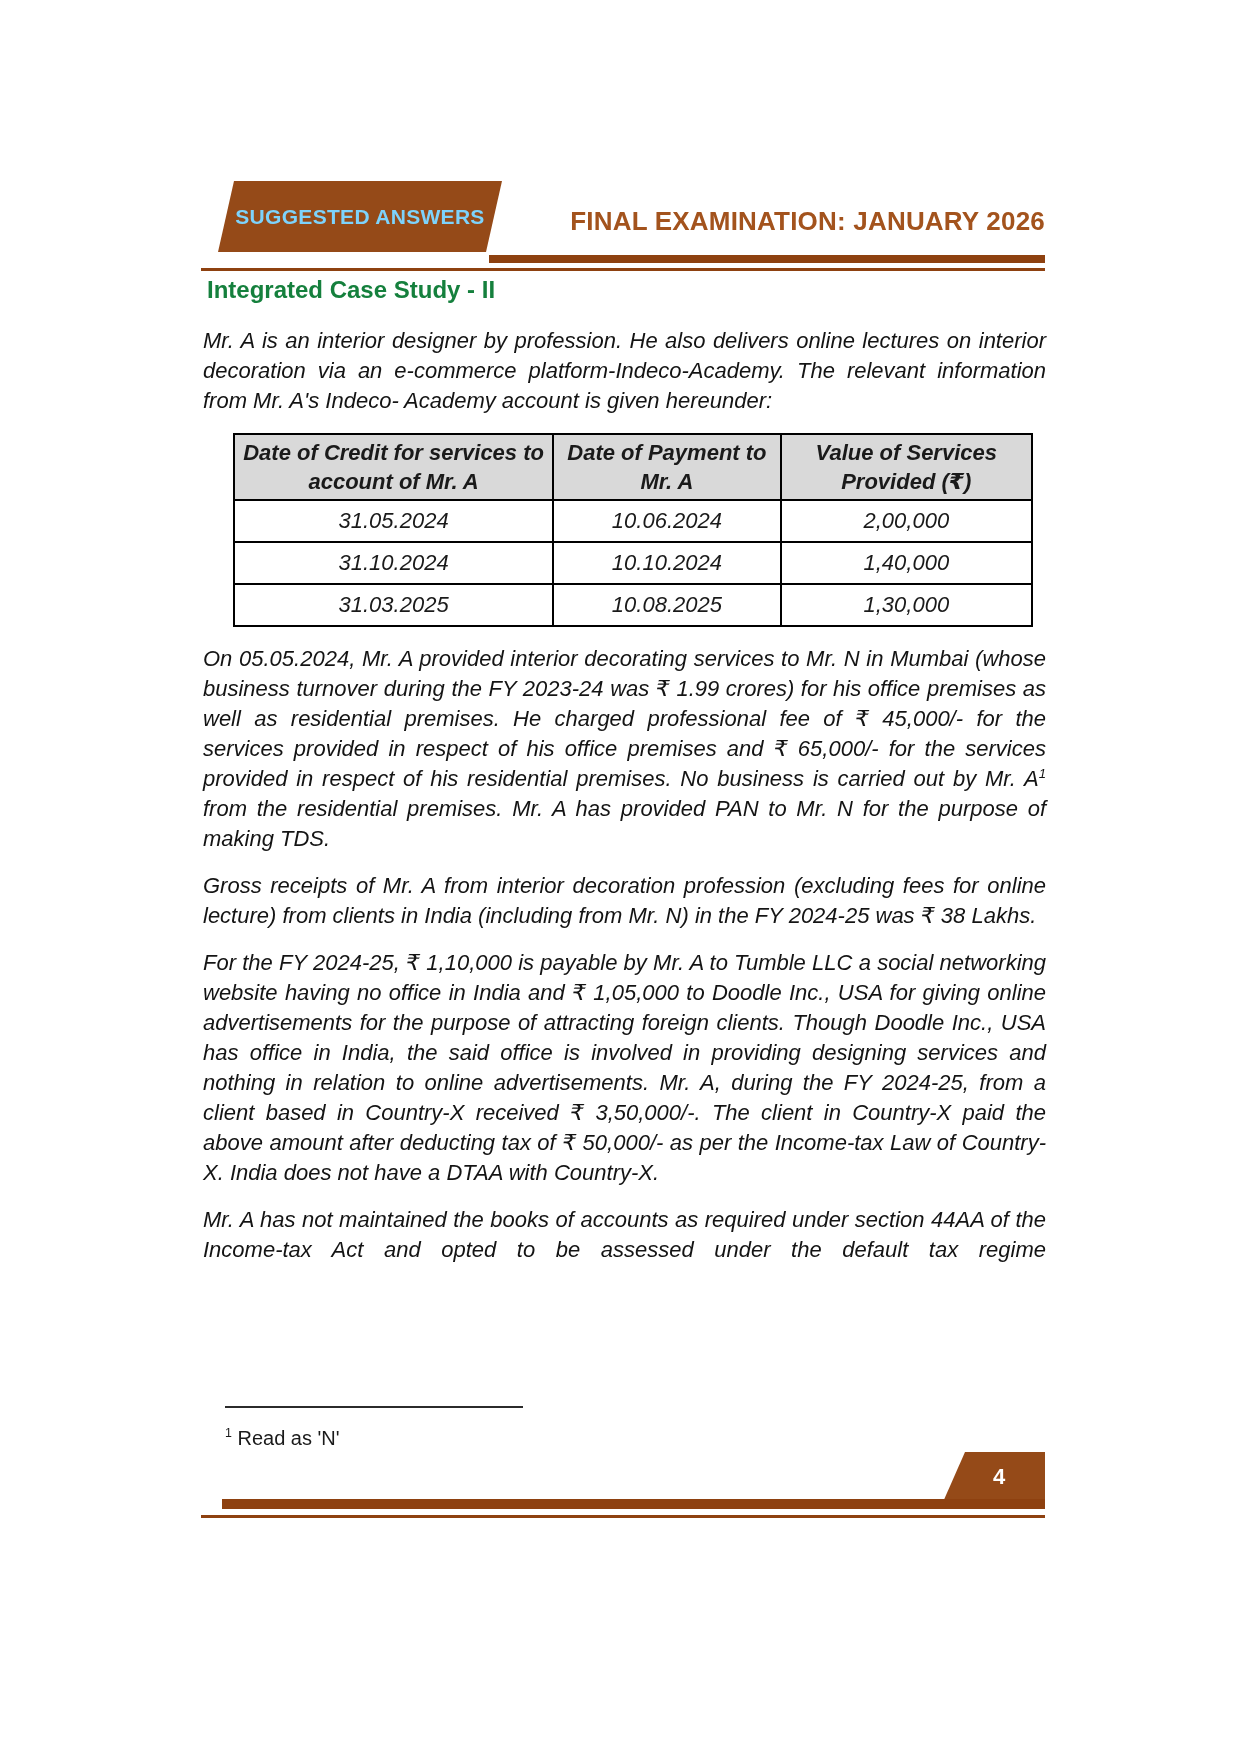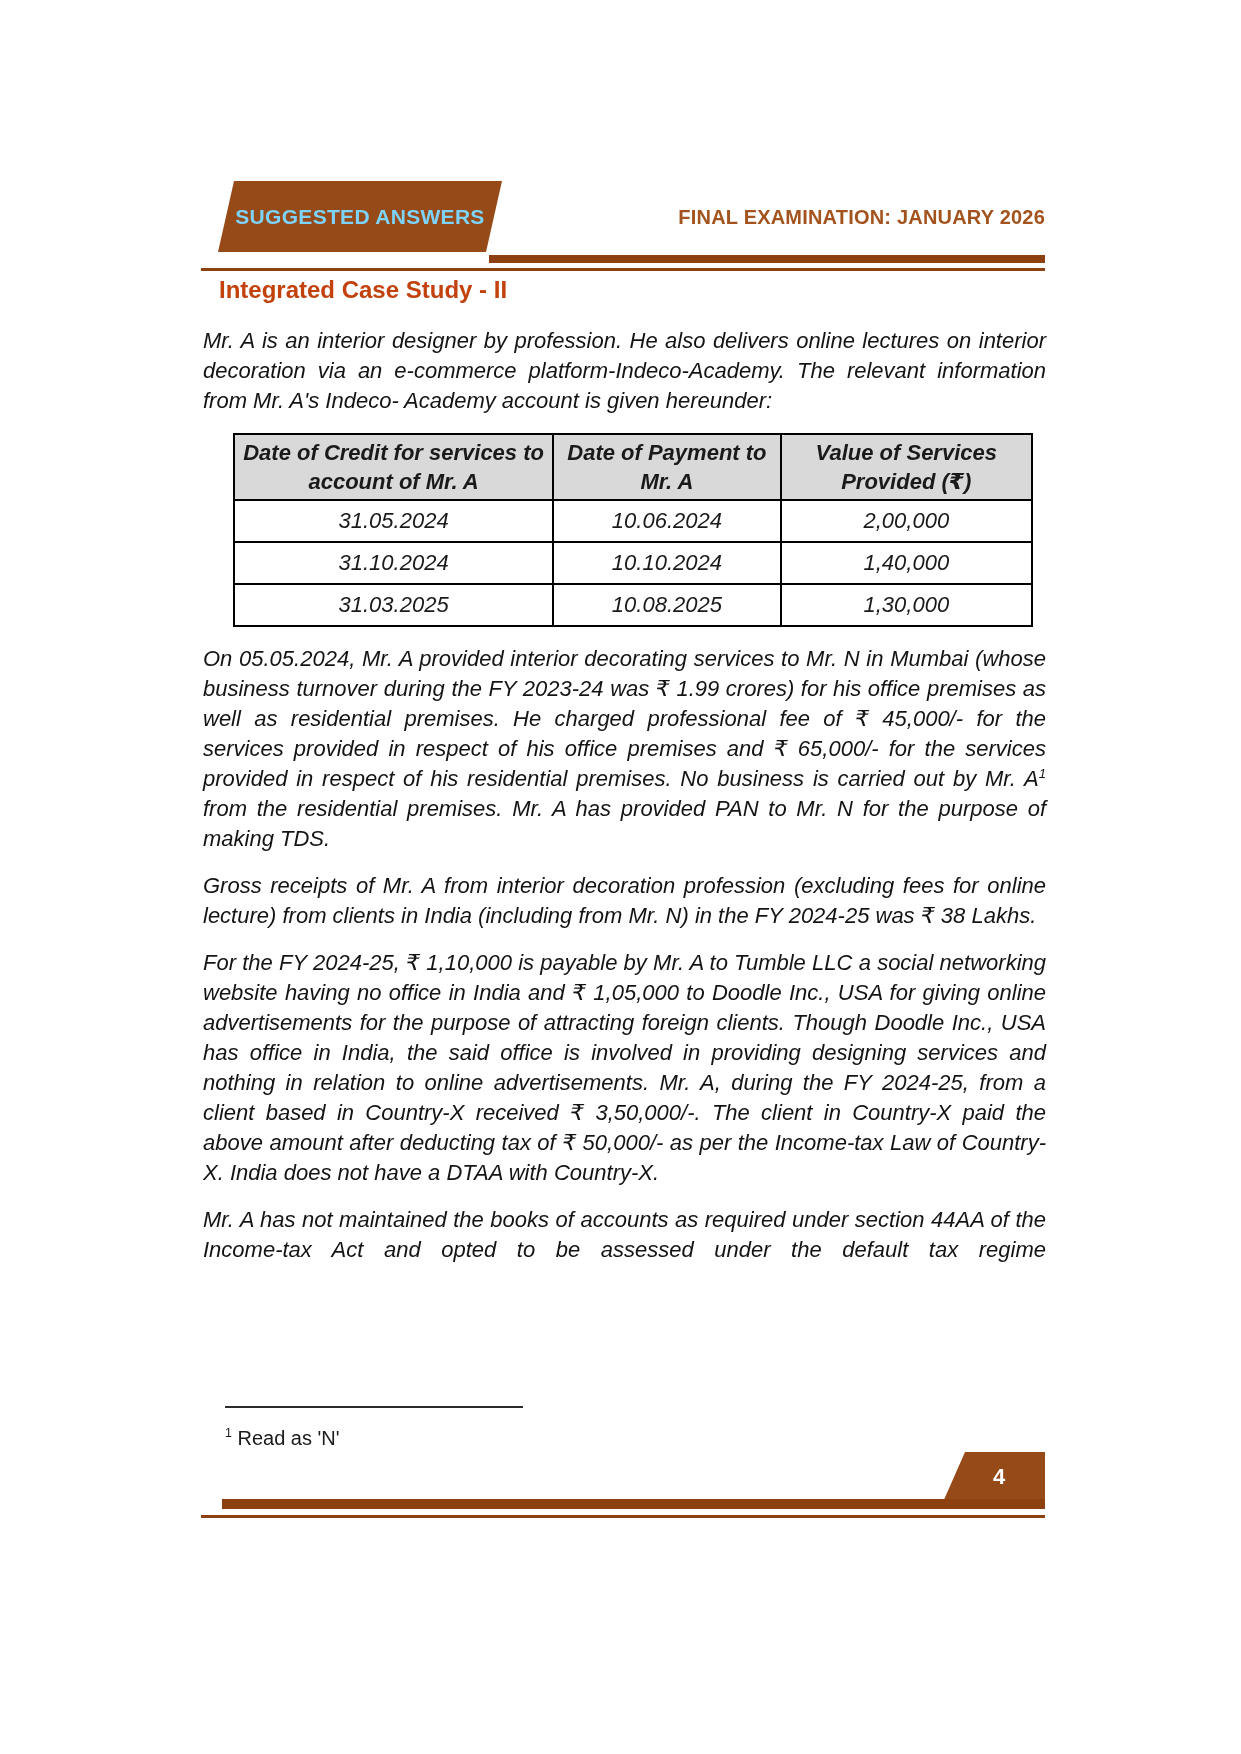--- a/index.html
+++ b/index.html
@@ -21,41 +21,41 @@
     background: #954A18;
     clip-path: polygon(16px 0, 100% 0, calc(100% - 16px) 100%, 0 100%);
     display: flex; align-items: center; justify-content: center;
   }
   .banner-label {
     color: #7dd3fc; font-weight: bold; font-size: 21px; letter-spacing: 0.3px;
   }
   .exam-title {
     position: absolute;
     top: 206px; right: 196px;
-    color: #A3531D; font-weight: bold; font-size: 20px;
+    color: #A3531D; font-weight: bold; font-size: 26px;
     letter-spacing: 0.2px;
   }
   .rule-thick-top {
     position: absolute; left: 489px; top: 255px;
     width: 556px; height: 8px; background: #8E4110;
   }
   .rule-thin-top {
     position: absolute; left: 201px; top: 268px;
     width: 844px; height: 3px; background: #8E4110;
   }
 
   
   .content {
     position: absolute;
     left: 203px; top: 276px;
     width: 843px;
   }
   .doc-title {
-    font-size: 24px; font-weight: bold; color: #c2410c;
-    margin: 0 0 22px 16px;
+    font-size: 24px; font-weight: bold; color: #15803d;
+    margin: 0 0 22px 4px;
   }
   .para {
     font-style: italic;
     font-size: 22px;
     line-height: 30px;
     text-align: justify;
     margin: 0 0 17px 0;
     color: #141414;
   }
   .para.cont-last-line { text-align-last: justify; }

